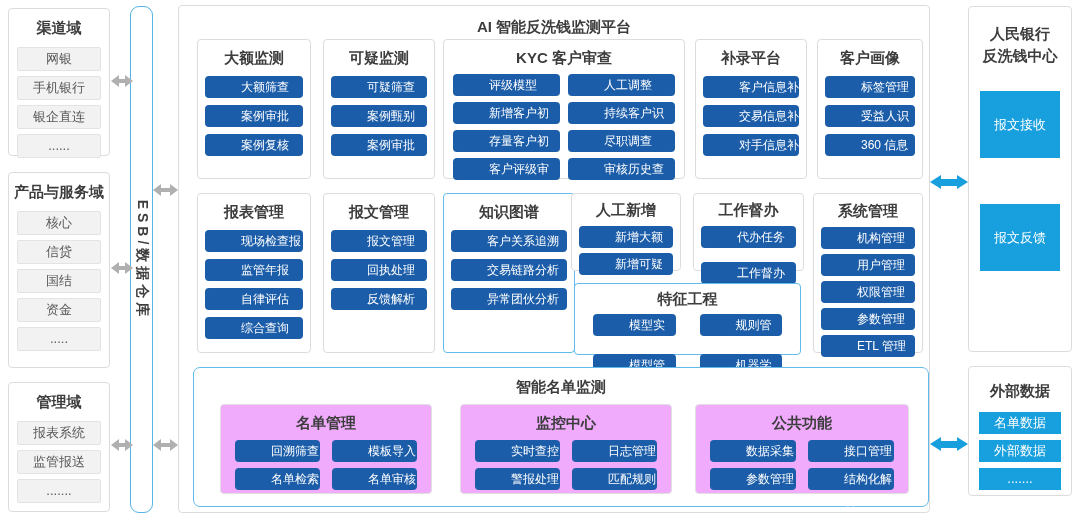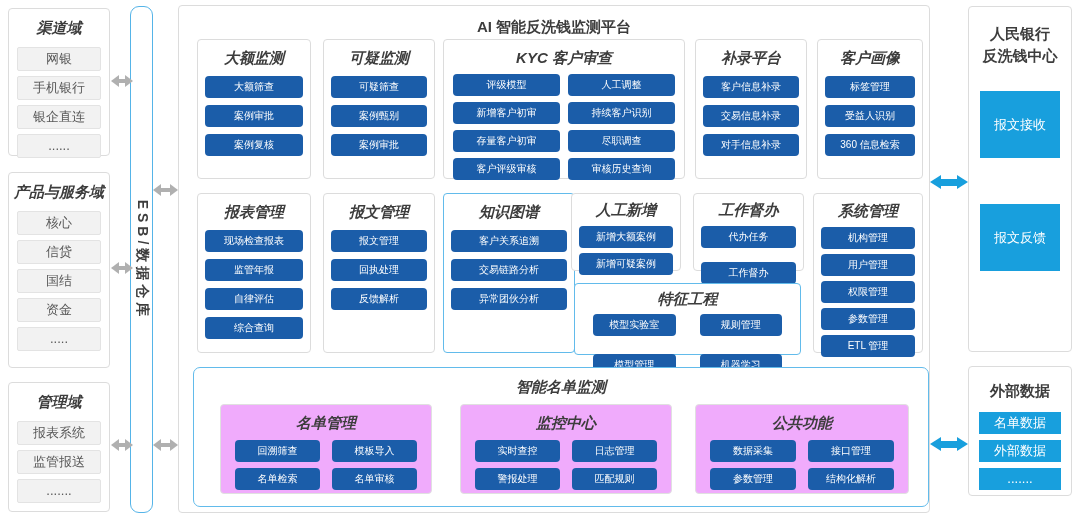--- a/index.html
+++ b/index.html
@@ -1,36 +1,36 @@
 <!DOCTYPE html>
 <html><head>
 <meta charset="utf-8">
 <style>
   * { margin:0; padding:0; box-sizing:border-box; }
   html,body { background:#fff; }
   body { width:1080px; height:520px; font-family:"Liberation Sans","DejaVu Sans",sans-serif; }
   .stage { position:relative; width:1080px; height:520px; background:#fff; overflow:hidden; }
 
   .wbox { position:absolute; background:#fff; border:1px solid #dcdcdc; border-radius:4px; }
-  .ttl { text-align:center; font-weight:bold; font-size:15px; color:#3d3d3d; margin:10px 0 9px;font-style:italic; }
+  .ttl { text-align:center; font-weight:bold; font-size:15px; color:#3d3d3d; margin:10px 0 9px; }
   .gitems { display:flex; flex-direction:column; gap:5px; padding:0 8px;justify-content:center; }
   .gitem { height:24px; line-height:22px; text-align:center; background:#f2f2f2; border:1px solid #e3e3e3; border-radius:2px; font-size:13px; color:#585858; }
 
   .esb { position:absolute; left:130px; top:6px; width:23px; height:507px; background:#fff; border:1px solid #55b4e8; border-radius:9px; }
   .esb-label { position:absolute; left:50%; top:50%; transform:translate(-50%,-50%) rotate(90deg); white-space:nowrap; font-size:14px; font-weight:bold; color:#3d3d3d; letter-spacing:4px; }
 
   .main { left:178px; top:5px; width:752px; height:508px; border-radius:4px; }
   .main-title { text-align:center; font-size:15px; font-weight:bold; color:#3d3d3d; margin-top:12px; }
 
   .card { position:absolute; background:#fff; border:1px solid #dcdcdc; border-radius:4px; }
   .card.blue { border-color:#62bbeb; }
   .card .ttl { margin:9px 0 8px; }
   .col { display:flex; flex-direction:column; gap:7px; padding:0 7px; }
   .col.tight { gap:5px; }
-  .pb { height:22px; line-height:22px; text-align:center; background:#1b5da9; border-radius:4px; color:#fff; font-size:10px; }
+  .pb { height:22px; line-height:22px; text-align:left; background:#1b5da9; border-radius:4px; color:#fff; font-size:12px;padding-left:36px; }
   .grid2 { display:grid; grid-template-columns:1fr 1fr; gap:7px 8px; padding:0 9px; }
   .fe-grid { display:grid; grid-template-columns:1fr 1fr; gap:18px 24px; padding:0 18px; }
 
   .monitor { position:absolute; left:14px; top:361px; width:736px; height:140px; background:#fff; border:1px solid #62bbeb; border-radius:7px; }
   .monitor > .ttl { margin:10px 0 0; }
   .gpanel { position:absolute; top:36px; height:90px; background:#f0abfc; border:1px solid #e0e0e0; border-radius:4px; }
   .gpanel .ttl { margin:9px 0 7px; }
   .gpanel .grid2 { padding:0 14px; gap:6px 12px; }
 
   .rttl { text-align:center; font-weight:bold; font-size:15px; color:#3d3d3d; line-height:22px; }

